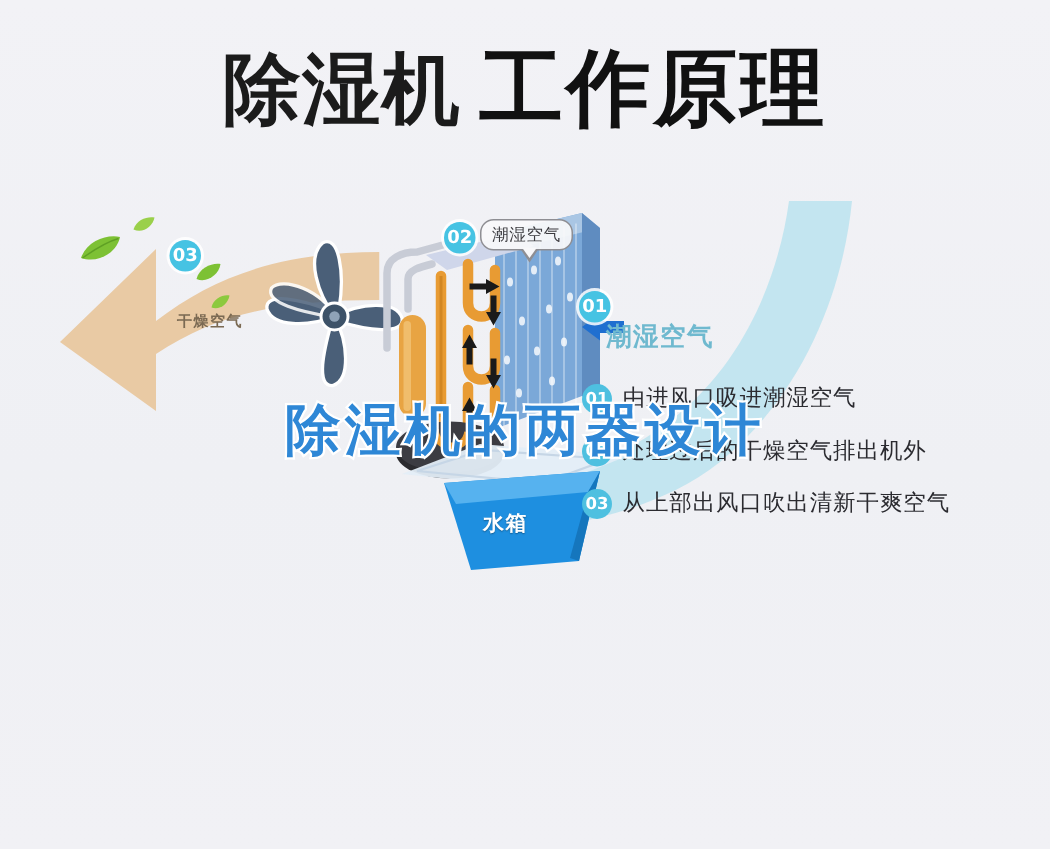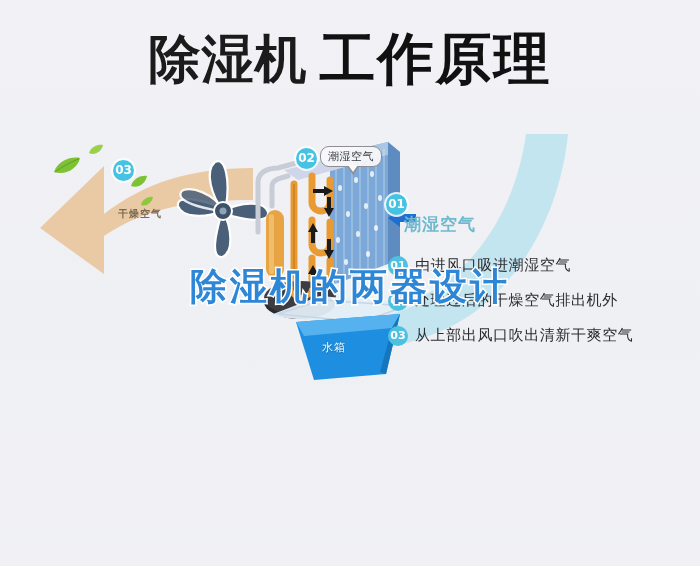--- a/index.html
+++ b/index.html
@@ -101,23 +101,23 @@
     position: absolute;
     left: 268px;
     top: 186px;
     width: 150px;
     height: 90px;
   }
   .tank-label {
     position: absolute;
     left: 322px;
     top: 232px;
-    font-size: 11px;
+    font-size: 14px;
     color: #ffffff;
-    font-weight: normal;
+    font-weight: bold;
     letter-spacing: 1px;
     text-shadow: 0 1px 1px rgba(0,0,0,.35);
   }
 
   
   .badge {
     position: absolute;
     width: 21px;
     height: 21px;
     border-radius: 50%;

